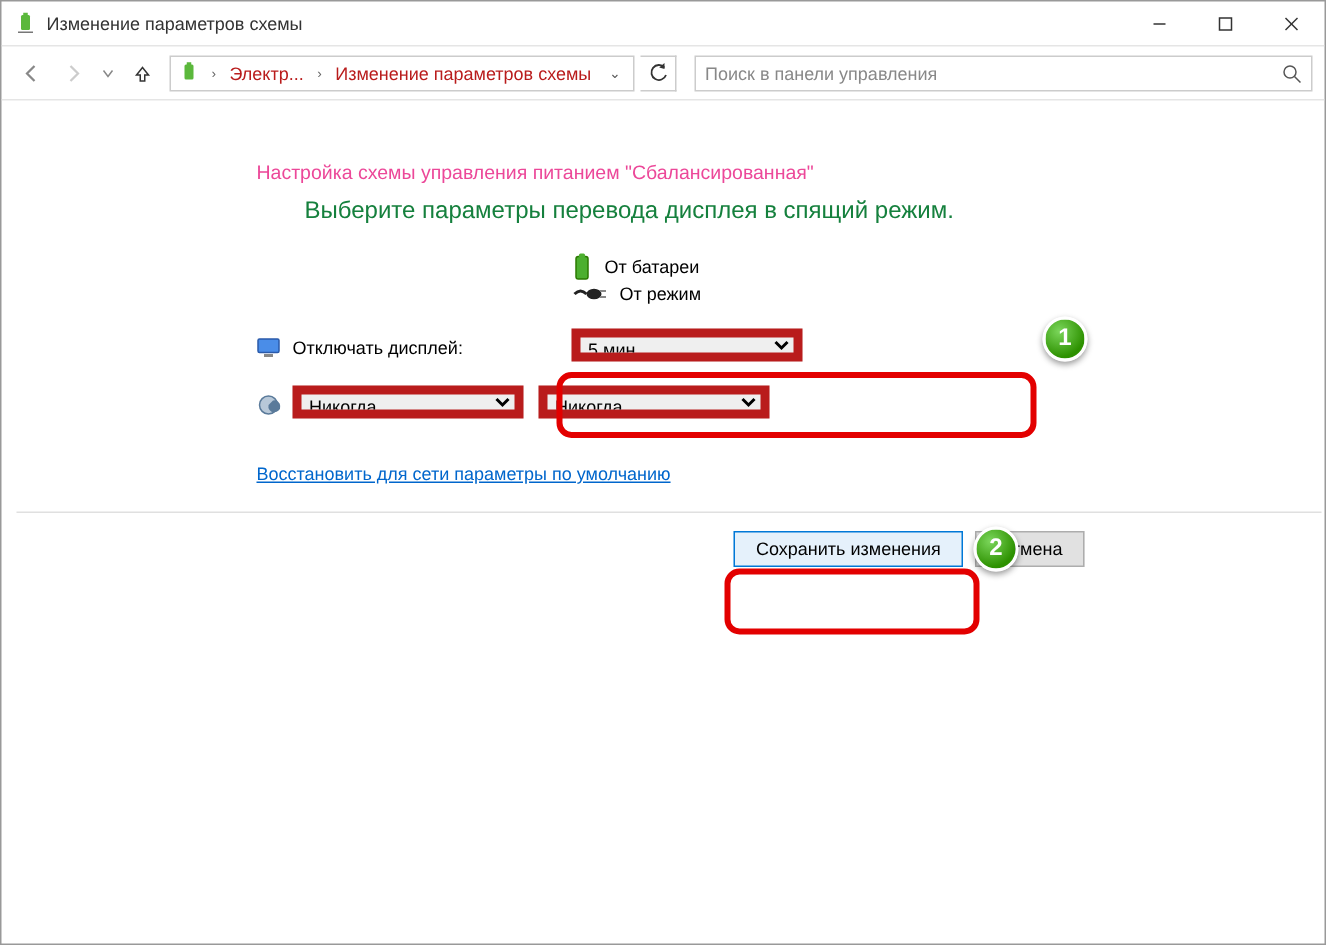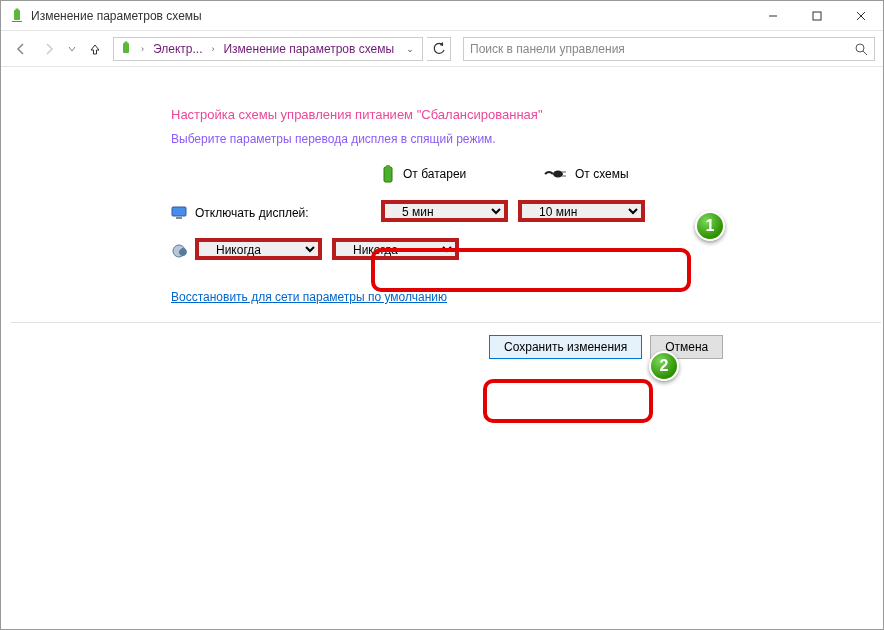--- a/index.html
+++ b/index.html
@@ -43,21 +43,21 @@
   height: 24px;
   border: 1px solid #ccc;
   display:flex;
   align-items:center;
   padding: 0 4px;
   gap: 4px;
   margin-left:2px;
 }
 .breadcrumb .bc-icon { width:16px;height:16px; }
 .breadcrumb .bc-sep { color:#666; font-size:9px; padding:0 3px;}
-.breadcrumb .bc-item { color:#701a75; white-space:nowrap; padding: 0 2px;}
+.breadcrumb .bc-item { color:#b91c1c; white-space:nowrap; padding: 0 2px;}
 .bc-drop { width:16px; text-align:center; color:#555; font-size:9px; margin-left:auto;}
 .refresh-btn { width:24px; height:24px; border:1px solid #ccc; border-left:none; display:flex;align-items:center;justify-content:center; color:#333;}
 .searchbox {
   flex: 1;
   height:24px;
   border:1px solid #ccc;
   margin-left:8px;
   display:flex;
   align-items:center;
   padding: 0 6px;
@@ -75,27 +75,28 @@
 .inner {
   margin: 0 0 0 170px;
   width: 560px;
 }
 h1.heading {
   font-size: 13px;
   font-weight: 400;
   color: #ec4899;
   margin-bottom: 10px;
 }
-.subtext { font-size:12px; color:#8b5cf6; margin-bottom: 18px;}
+.subtext { font-size:16px; color:#15803d; margin-bottom: 18px; margin-left: 32px;}
 
 .cols-header {
   display:flex;
   margin-left: 210px;
-  gap: 12px;
+  gap: 1px;
   margin-bottom:12px;
+  flex-direction:column;
 }
 .cols-header .col {
   width: 150px;
   display:flex;
   align-items:center;
   gap:8px;
   font-size:12px;
 }
 .battery-icon { display:inline-block; }
 .plug-icon { display:inline-block; }
@@ -103,26 +104,26 @@
 .row {
   display:flex;
   align-items:center;
   margin-bottom:8px;
   min-height:30px;
 }
 .row .row-icon { width:16px; height:16px; margin-right:8px; flex-shrink:0; margin-top:4px;}
 .row .row-label { width:186px; font-size:12px; padding-top:4px; line-height:1.25;}
 .row .selects { display:flex; gap:10px; }
 select.combo {
-  width:127px;
+  width:154px;
   height:22px;
-  border:4px solid #b91c1c;
+  border:6px solid #b91c1c;
   background:#efefef;
   font-size:12px;
-  padding: 0 13px;
+  padding: 0 1px;
 }
 
 .highlight1 {
   position:absolute;
   border: 4px solid #e30000;
   border-radius: 10px;
   pointer-events:none;
 }
 .h1box { left: 370px; top: 247px; width: 320px; height: 44px;}
 .h2box { left: 482px; top: 378px; width: 170px; height: 44px;}
@@ -282,35 +283,34 @@
       </div>
       <div class="col">
         <span class="plug-icon">
           <svg width="24" height="12" viewBox="0 0 24 12">
               <path d="M2 6 Q6 2 10 6" fill="none" stroke="#222" stroke-width="2"></path>
               <ellipse cx="15" cy="6" rx="5" ry="3.5" fill="#222"></ellipse>
               <line x1="19" y1="4" x2="23" y2="4" stroke="#888" stroke-width="1.4"></line>
               <line x1="19" y1="8" x2="23" y2="8" stroke="#888" stroke-width="1.4"></line>
             </svg>
         </span>
-        <span>От схемы</span>
+        <span>От режим</span>
       </div>
     </div>
 
     <div class="row">
       <span class="row-icon">
         <svg width="16" height="16">
             <rect x="1" y="2" width="14" height="9" rx="1" fill="#4a8de8" stroke="#2a5aaa"></rect>
             <rect x="5" y="12" width="6" height="2" fill="#888"></rect>
           </svg>
       </span>
       <div class="row-label">Отключать дисплей:</div>
       <div class="selects">
         <select class="combo"><option>5 мин</option></select>
-        <select class="combo"><option>10 мин</option></select>
       </div>
     </div>
 
     <div class="row">
       <span class="row-icon">
         <svg width="16" height="16">
             <circle cx="8" cy="8" r="6" fill="#b8c8d8" stroke="#5a7a9a"></circle>
             <path d="M8 8 A4 4 0 1 0 11 5" fill="#5a7a9a"></path>
           </svg>
       </span>

